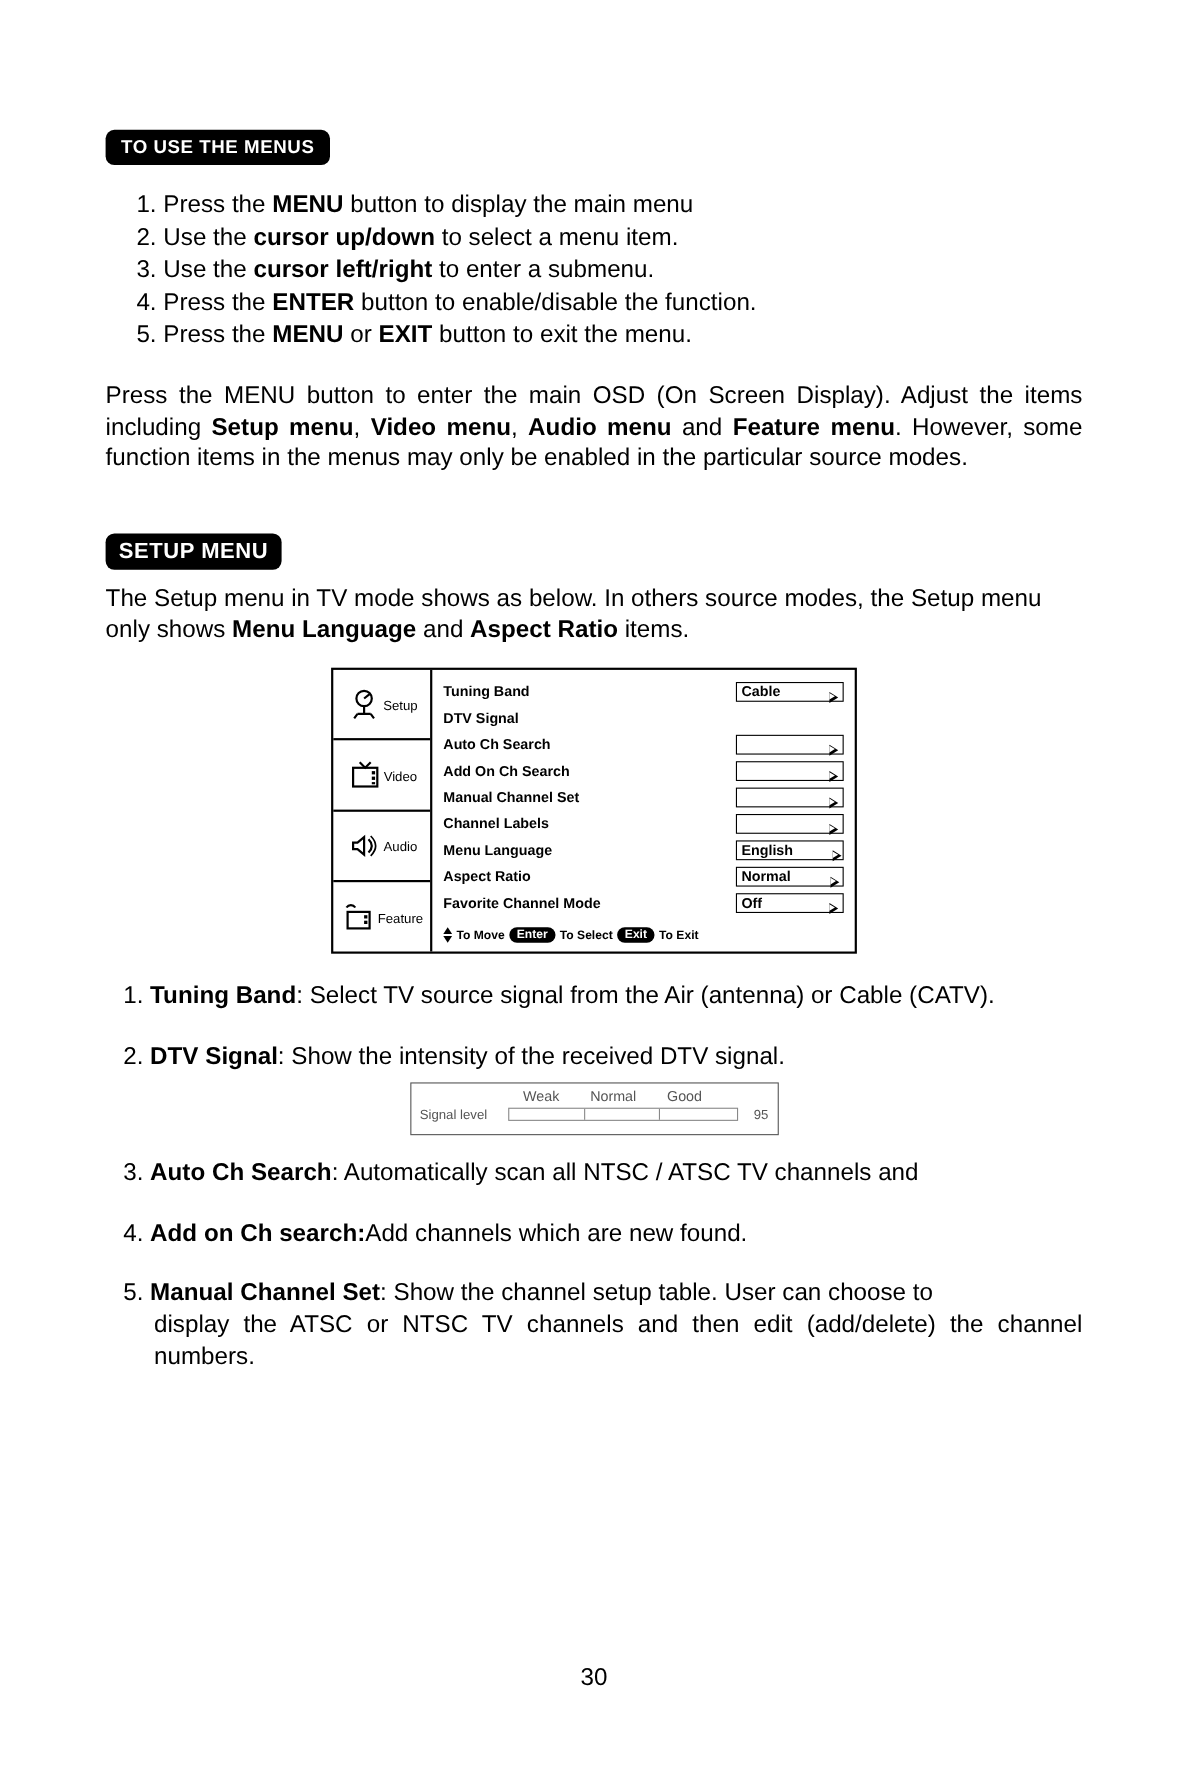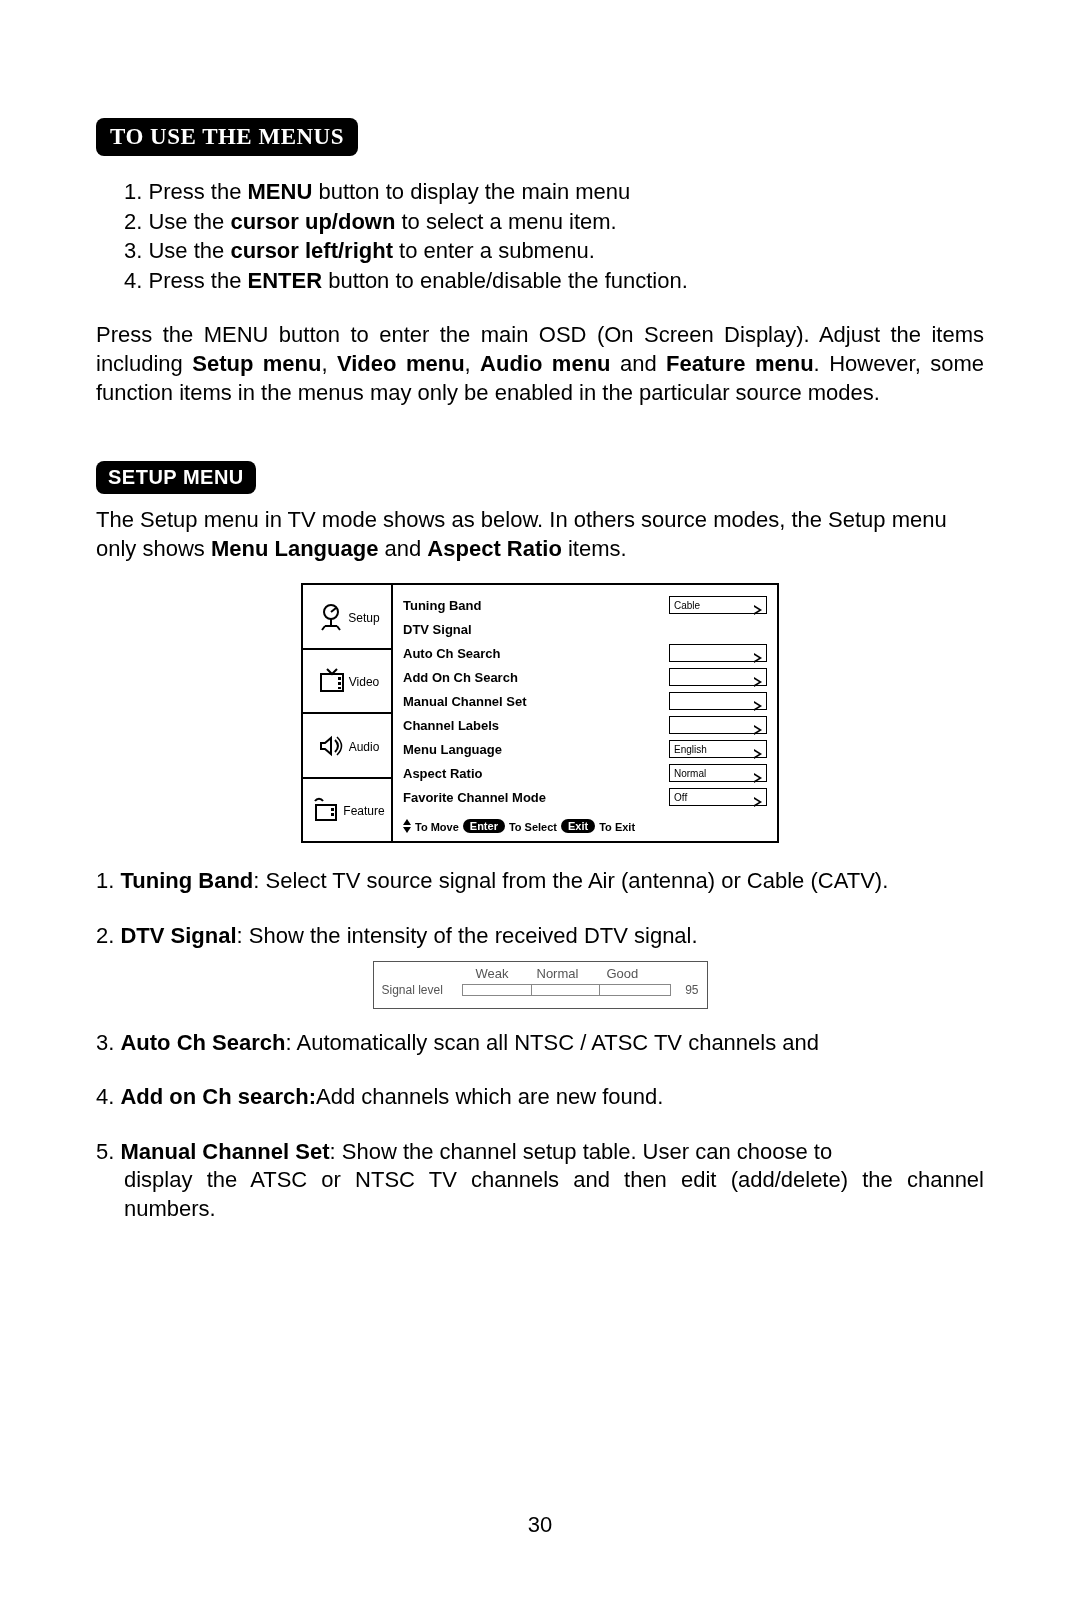--- a/index.html
+++ b/index.html
@@ -17,21 +17,21 @@
     .pill {
       display: inline-block;
       background: #000;
       color: #fff;
       font-weight: bold;
       padding: 6px 14px;
       border-radius: 8px;
       font-size: 23px;
       letter-spacing: 0.5px;
     }
-    .pill.big { font-size: 23px; font-family: Liberation Serif, serif; }
+    .pill.big { font-size: 17px; }
     .pill.small { font-size: 20px; padding: 5px 12px 5px 12px; }
     ol.instructions {
       list-style: none;
       margin: 22px 0 0 0;
       padding-left: 28px;
       font-size: 22px;
       line-height: 1.3;
     }
     ol.instructions li { margin-bottom: 1px; }
     p.flow {
@@ -80,22 +80,22 @@
       font-weight: bold;
     }
     .osd-row .rl { flex: 1; }
     .osd-row .rval {
       width: 98px;
       height: 18px;
       border: 1.5px solid #000;
       display: flex;
       align-items: center;
       padding: 0 4px;
-      font-size: 10px;
-      font-weight: normal;
+      font-size: 13px;
+      font-weight: bold;
       position: relative;
       gap: 36px;
     }
     .osd-row .rval .rv-text { flex: 1; }
     .tri-r {
       width: 0; height: 0;
       border-top: 5px solid transparent;
       border-bottom: 5px solid transparent;
       border-left: 8px solid #000;
     }
@@ -131,21 +131,21 @@
       gap:4px;
       margin-top:6px;
       padding-top:4px;
     }
     .arr-stack { display:flex; flex-direction:column; align-items:center; line-height:0; }
     .tri-up { width:0;height:0;border-left:4px solid transparent;border-right:4px solid transparent;border-bottom:6px solid #000; margin-bottom:1px;}
     .tri-dn { width:0;height:0;border-left:4px solid transparent;border-right:4px solid transparent;border-top:6px solid #000; margin-top:1px;}
     .key-pill { background:#000; color:#fff; border-radius:7px; padding:1px 7px; font-size:11px; font-weight:bold;}
     ol.detailed {
       list-style:none;
-      margin: 24px 0 0 0;
+      margin: 24px 0 0 16px;
       font-size:22px;
       line-height:1.3;
     }
     ol.detailed li { margin-bottom: 26px; text-align: justify; }
     .indent { padding-left: 28px; display: block; }
     .signal-box {
       width: 335px;
       height: 48px;
       margin: 0 auto 0 auto;
       border: 1.5px solid #555;
@@ -181,20 +181,23 @@
       <span>1.   Press the </span><b>MENU</b><span> button to display the main menu</span>
     </li>
     <li>
       <span>2.   Use the </span><b>cursor up/down</b><span> to select a menu item.</span>
     </li>
     <li>
       <span>3.   Use the </span><b>cursor left/right</b><span> to enter a submenu.</span>
     </li>
     <li>
       <span>4.   Press the </span><b>ENTER</b><span> button to enable/disable the function.</span>
+    </li>
+    <li>
+      <span>5.   Press the </span><b>MENU</b><span> or </span><b>EXIT</b><span> button to exit the menu.</span>
     </li>
   </ol>
 
   <p class="flow">
     <span>Press the MENU button to enter the main OSD (On Screen Display). Adjust the items including </span><b>Setup menu</b><span>, </span><b>Video menu</b><span>, </span><b>Audio menu</b><span> and </span><b>Feature menu</b><span>. However, some function items in the menus may only be enabled in the particular source modes.</span>
   </p>
 
   <div class="setup-block">
     <div class="pill small">SETUP MENU</div>
     <p class="setup-desc">

